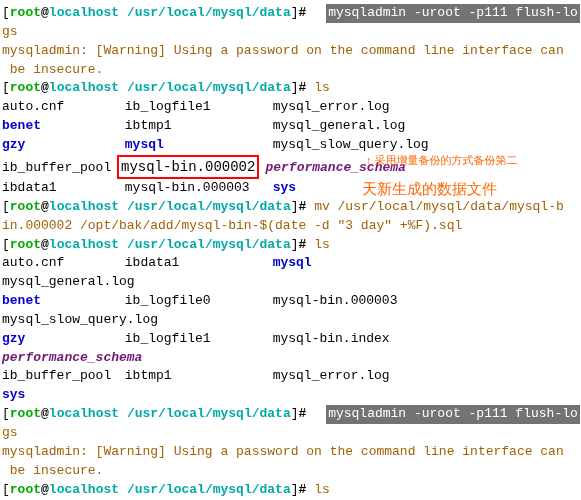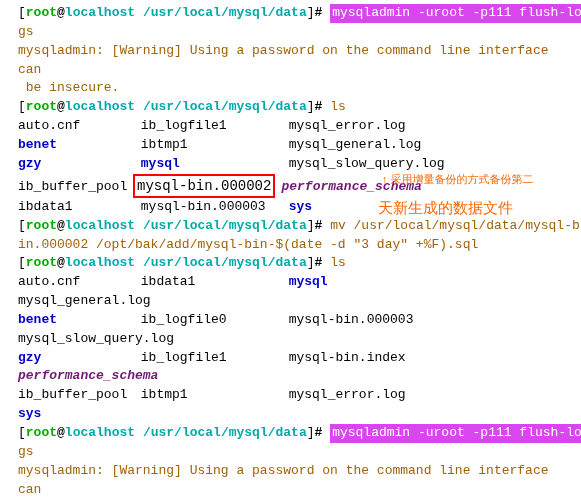--- a/index.html
+++ b/index.html
@@ -9,34 +9,35 @@
       background: #ffffff;
       font-family: 'Courier New', Courier, monospace;
       font-size: 13px;
       overflow: hidden;
     }
     .terminal {
       width: 581px;
       height: 500px;
       background: #ffffff;
       color: #000000;
-      padding: 4px 18px;
+      padding: 4px 2px;
       overflow: hidden;
       line-height: 1.45;
     }
     .prompt-bracket { color: #000; }
     .prompt-root { color: #00aa00; font-weight: bold; }
     .prompt-at { color: #000; font-weight: bold; }
     .prompt-host { color: #00aaaa; font-weight: bold; }
     .prompt-path { color: #00aaaa; font-weight: bold; }
     .prompt-hash { color: #000; font-weight: bold; }
     .cmd-highlight {
-      background: #d946ef;
+      background: #737373;
       color: #ffffff;
       padding: 0 2px;
+      margin-left: 12px;
     }
     .normal { color: #a16207; }
     .col-blue { color: #0000cc; font-weight: bold; }
     .arrow-annotation {
       color: #ff6600;
       font-family: Arial, sans-serif;
       font-size: 12px;
       font-weight: normal;
     }
     .col1 { width: 115px; display: inline-block; }

